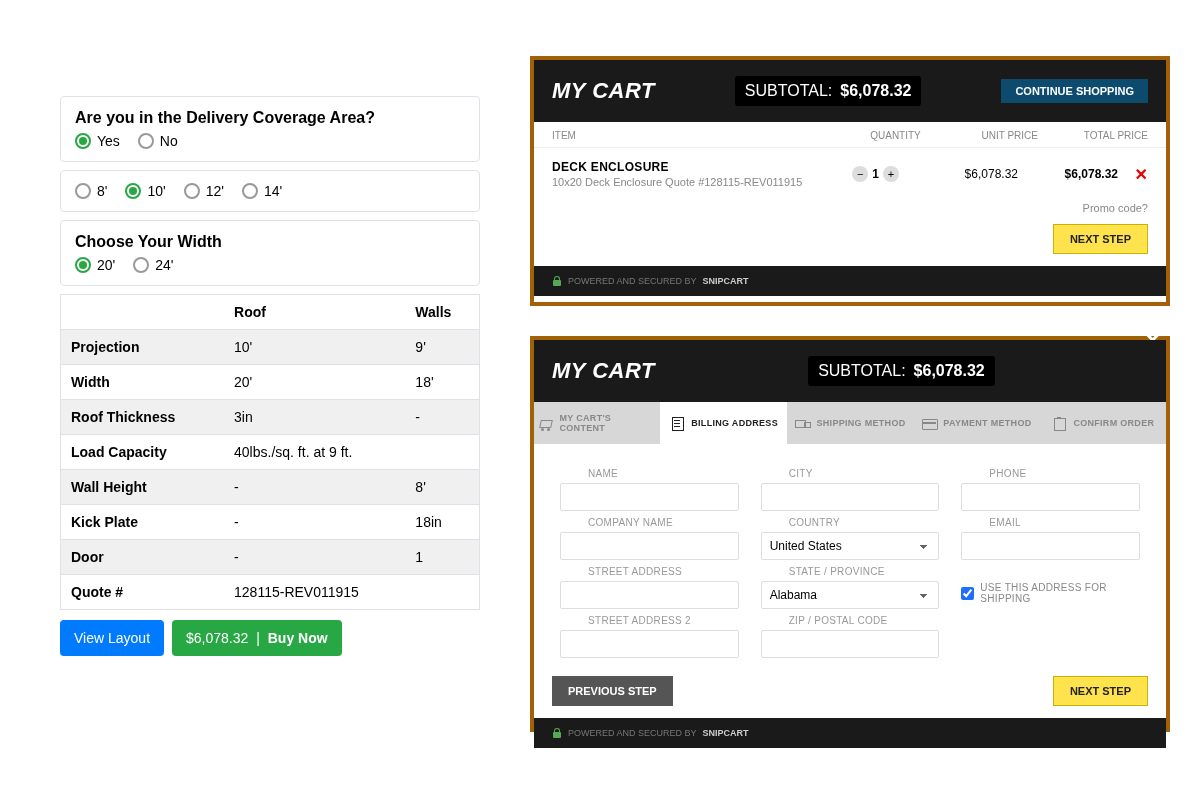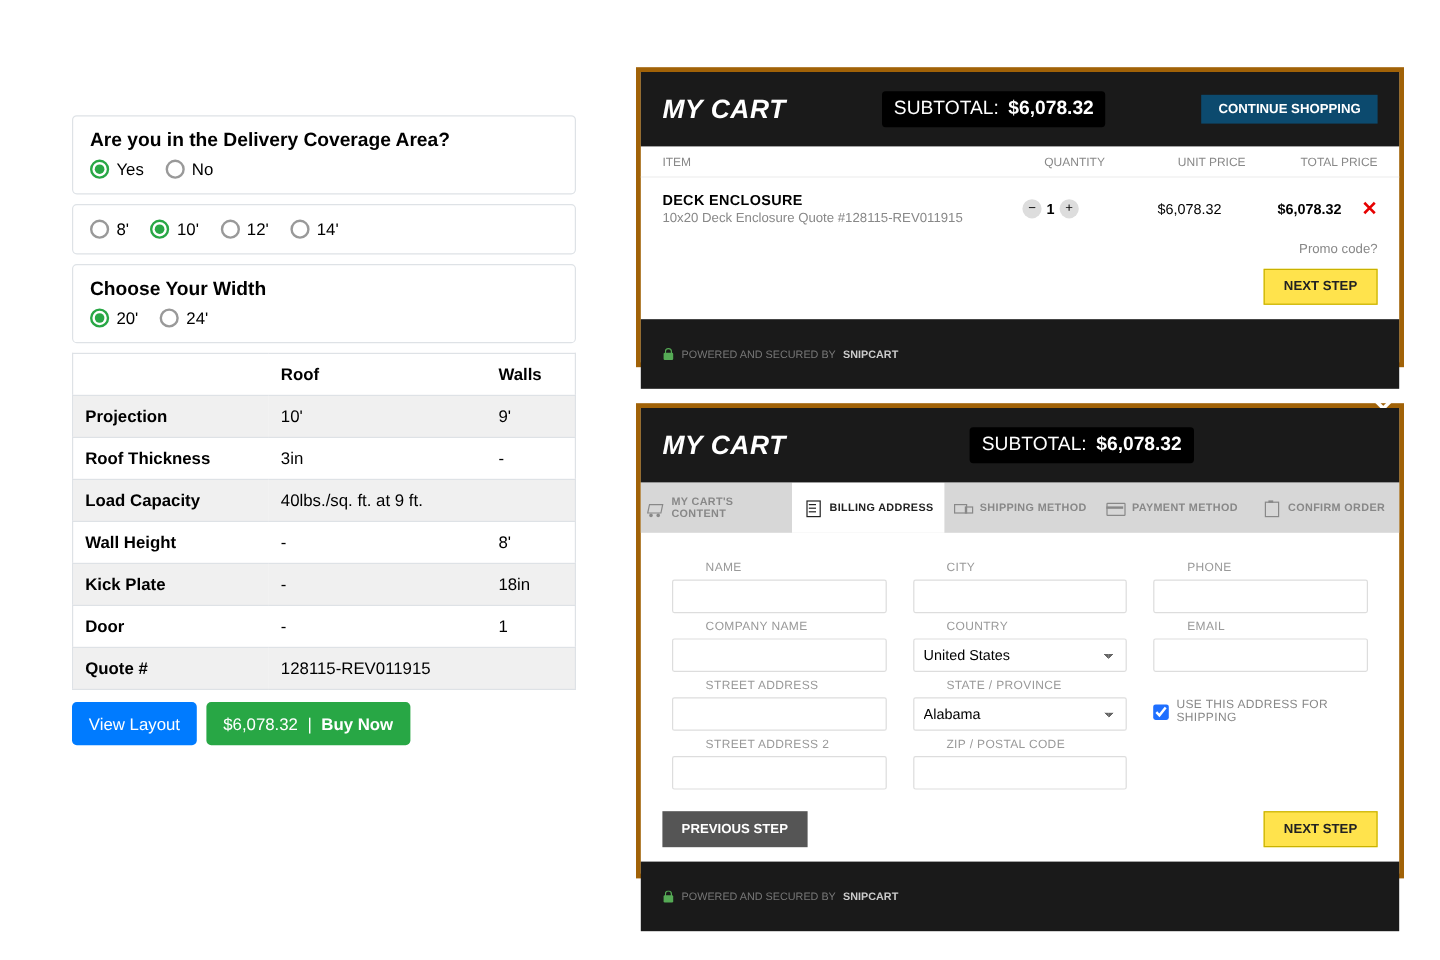--- a/index.html
+++ b/index.html
@@ -55,21 +55,21 @@
 .price { width:100px; text-align:right; font-size:12px; }
 .price.total{width:100px;font-weight:700;}
 .remove-x { width:30px; text-align:right; color:#e60000; font-weight:900; font-size:16px; cursor:pointer; }
 
 .promo-row { text-align:right; padding:6px 18px 0; font-size:11px; color:#888; }
 .next-row { text-align:right; padding:10px 18px 12px; }
 .prev-row { padding:14px 18px 12px; display:flex; justify-content:space-between; }
 .step-btn { background:#ffe34c; border:1px solid #c9b200; color:#222; font-size:11px; font-weight:700; padding:8px 16px; cursor:pointer; }
 .prev-btn { background:#555; border:none; color:#fff; font-size:11px; font-weight:700; padding:8px 16px; cursor:pointer; }
 
-.footer-bar { background:#1a1a1a; color:#777; font-size:9px; padding:24px 18px; display:flex; align-items:center; gap:6px;text-align:right; }
+.footer-bar { background:#1a1a1a; color:#777; font-size:9px; padding:10px 18px; display:flex; align-items:center; gap:6px;text-align:right; }
 .lock-icon { width:10px;height:10px; display:inline-block; position:relative; }
 .lock-icon::before{content:"";position:absolute;bottom:0;left:1px;width:8px;height:6px;background:#5a5;border-radius:1px;}
 .lock-icon::after{content:"";position:absolute;top:0;left:2px;width:4px;height:4px;border:1px solid #5a5;border-bottom:none;border-radius:3px 3px 0 0;}
 .footer-bar .brand{color:#ccc;font-weight:700;}
 
 
 .steps-row { display:flex; background:#d7d7d7; }
 .step { flex:1; display:flex; align-items:center; justify-content:center; gap:6px; padding:11px 4px; font-size:9px; color:#888; font-weight:700; letter-spacing:0.3px; }
 .step.active { background:#fff; color:#222; }
 .step-icon { width:16px; height:12px; display:inline-block; position:relative; }
@@ -155,20 +155,25 @@
         <th>Walls</th>
       </tr>
     </thead>
     <tbody>
       <tr>
           <td>Projection</td>
           <td>10'</td>
           <td>9'</td>
         </tr>
       <tr>
+          <td>Width</td>
+          <td>20'</td>
+          <td>18'</td>
+        </tr>
+      <tr>
           <td>Roof Thickness</td>
           <td>3in</td>
           <td>-</td>
         </tr>
       <tr>
           <td>Load Capacity</td>
           <td> 40lbs./sq. ft. at 9 ft.</td>
           <td></td>
         </tr>
       <tr>

